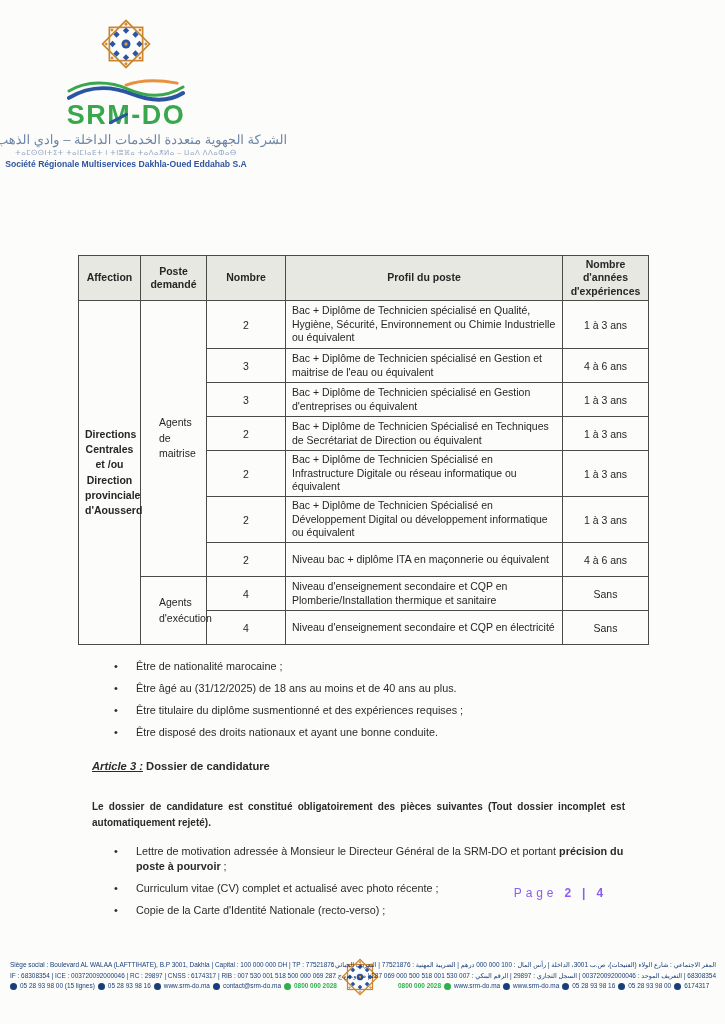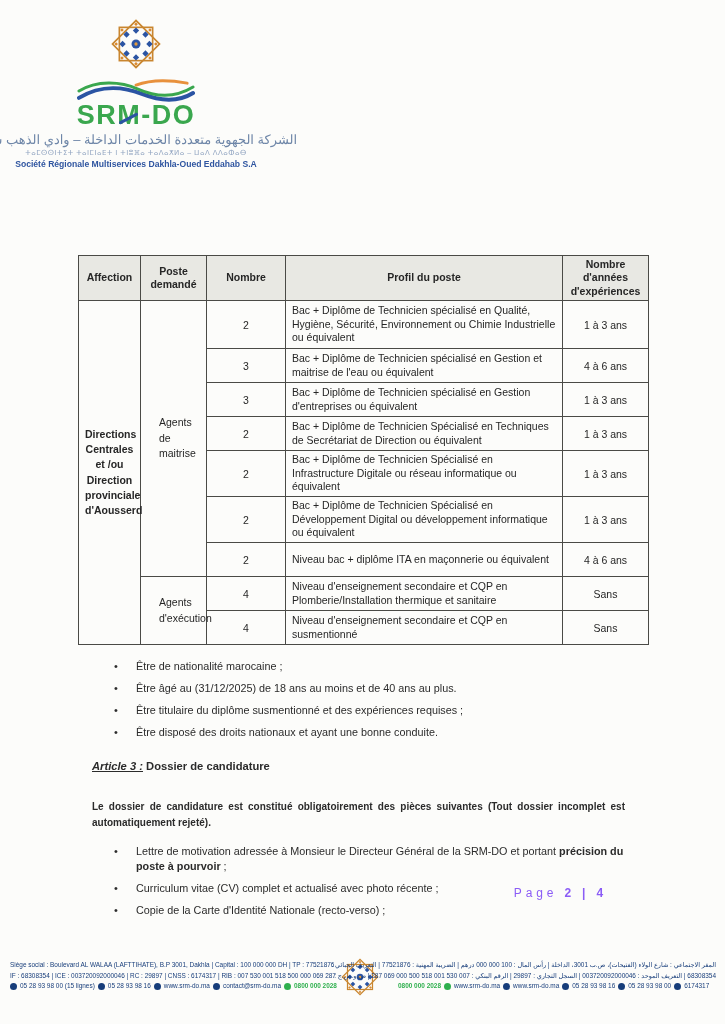--- a/index.html
+++ b/index.html
@@ -8,21 +8,21 @@
     background:#e9e9e9;
     font-family:"Liberation Sans", sans-serif;
     -webkit-font-smoothing:antialiased;
   }
   .page{
     position:relative;width:725px;height:1024px;
     background:#fcfcfa;color:#2b2b2b;overflow:hidden;
   }
 
   
-  .logo{position:absolute;left:36px;top:12px;width:200px;
+  .logo{position:absolute;left:26px;top:12px;width:200px;
         display:flex;flex-direction:column;align-items:center;text-align:center;}
   .star-big{width:64px;height:64px;}
   .wave{width:118px;height:26px;margin-top:2px;}
   .brand{font-size:27px;font-weight:700;letter-spacing:1.5px;color:#3aa74e;line-height:1;margin-top:-2px;}
   .brand .m{position:relative;display:inline-block;color:#3aa74e;}
   .brand .m::after{content:"";position:absolute;left:1px;top:56%;width:88%;height:3px;
                    background:#2b54a3;transform:rotate(-27deg);border-radius:2px;}
   .arabic-name{font-size:13px;color:#6e86a8;margin-top:3px;direction:rtl;white-space:nowrap;}
   .tifinagh-name{font-size:7px;color:#93a6c2;margin-top:2px;white-space:nowrap;letter-spacing:.5px;}
   .french-name{font-size:8.6px;color:#2f55a0;font-weight:600;margin-top:2px;white-space:nowrap;}
@@ -170,21 +170,21 @@
         <td class="c">4 à 6 ans</td>
       </tr>
       <tr style="height:34px">
         <td class="poste" rowspan="2">Agents d'exécution</td>
         <td class="c">4</td>
         <td class="profil">Niveau d'enseignement secondaire et CQP en Plomberie/Installation thermique et sanitaire</td>
         <td class="c">Sans</td>
       </tr>
       <tr style="height:34px">
         <td class="c">4</td>
-        <td class="profil">Niveau d'enseignement secondaire et CQP en susmentionné</td>
+        <td class="profil">Niveau d'enseignement secondaire et CQP en électricité</td>
         <td class="c">Sans</td>
       </tr>
     </tbody>
   </table>
 
   <div class="article" style="top:648px;width:480px;">
     <div class="bullets">
       <div class="bullet">
           <span class="dot">•</span>
           <span class="txt">Être de nationalité marocaine ;</span>

